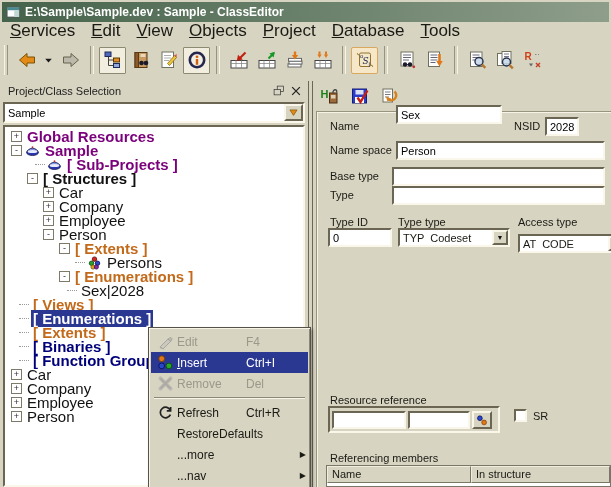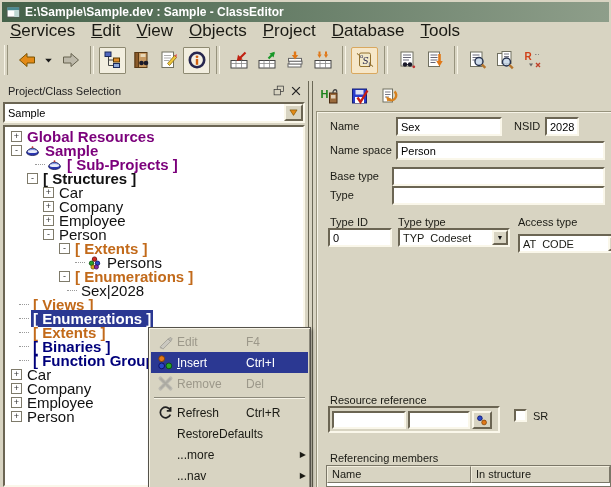--- a/index.html
+++ b/index.html
@@ -384,21 +384,21 @@
         <div class="rp-tbtn"><span class="icn"><svg viewBox="0 0 20 20">
               <rect x="3" y="3" width="9.5" height="13" fill="#FFF" stroke="#707060"></rect>
               <path d="M5 6 h5.5 M5 8.5 h5.5 M5 11 h4" stroke="#556" stroke-width="0.8"></path>
               <path d="M14.5 5.5 a5 5 0 1 1 -6.5 7.6" fill="none" stroke="#D8821E" stroke-width="2.4"></path>
               <path d="M6 10.5 l1.4 5 l4.2 -2.8 z" fill="#D8821E"></path>
             </svg></span></div>
       </div>
     <div class="rp-group"></div>
 
     <span class="rl" style="left:16px;top:39px">Name</span>
-    <input class="re sunken" style="left: 82px; top: 36px; width: 106px;" value="Sex">
+    <input class="re sunken" style="left: 82px; top: 24px; width: 106px;" value="Sex">
     <span class="rl" style="left:200px;top:39px">NSID</span>
     <input class="re sunken" style="left: 231px; top: 36px; width: 34px;" value="2028">
 
     <span class="rl" style="left:16px;top:63px">Name space</span>
     <input class="re sunken" style="left: 82px; top: 60px; width: 209px;" value="Person">
 
     <span class="rl" style="left:16px;top:89px">Base type</span>
     <input class="re sunken" style="left: 78px; top: 86px; width: 213px;" value="">
 
     <span class="rl" style="left:16px;top:108px">Type</span>

